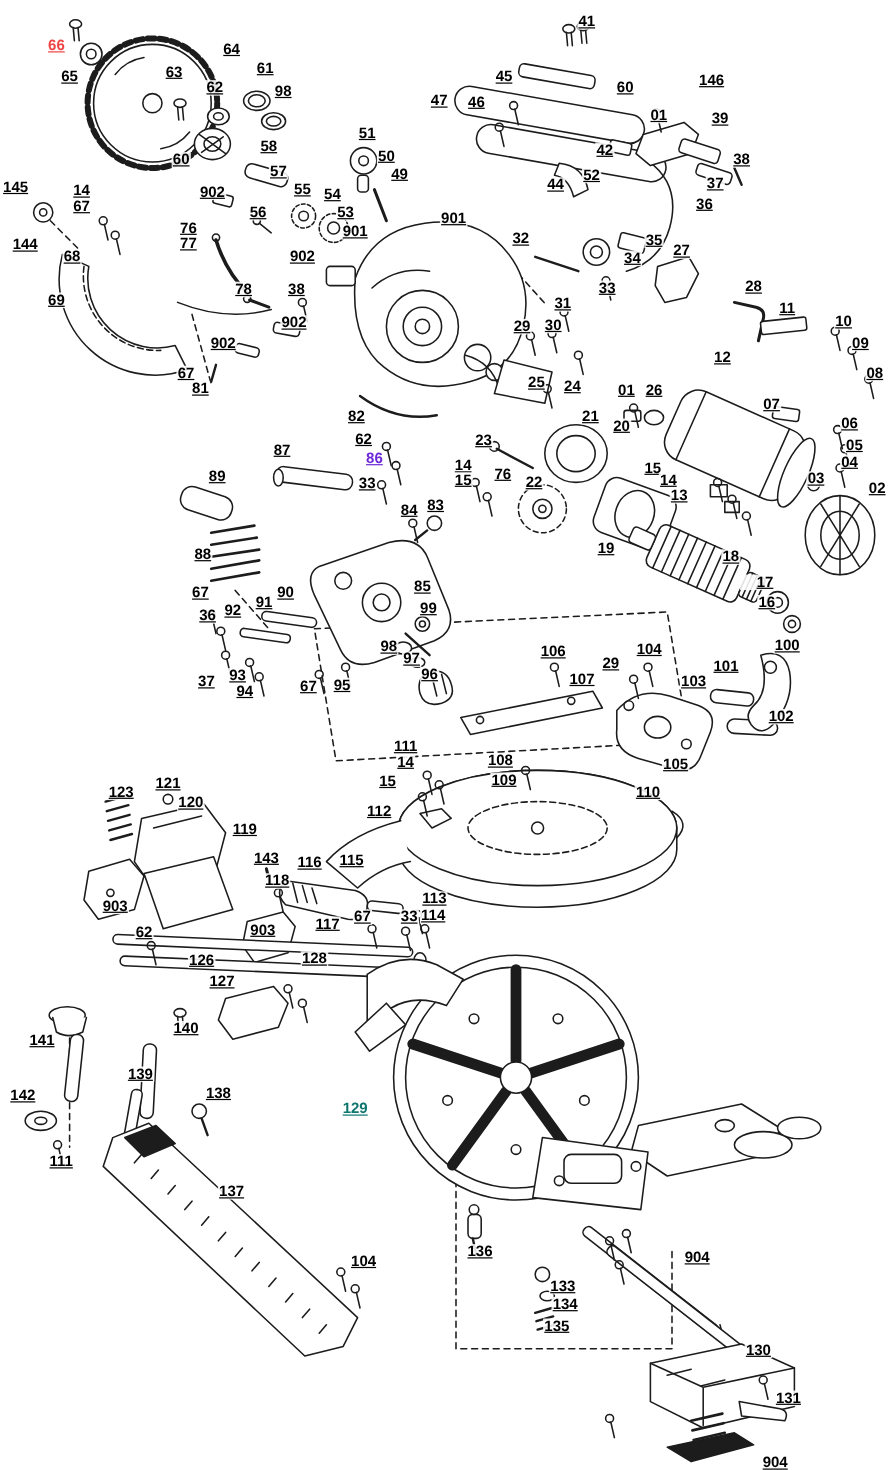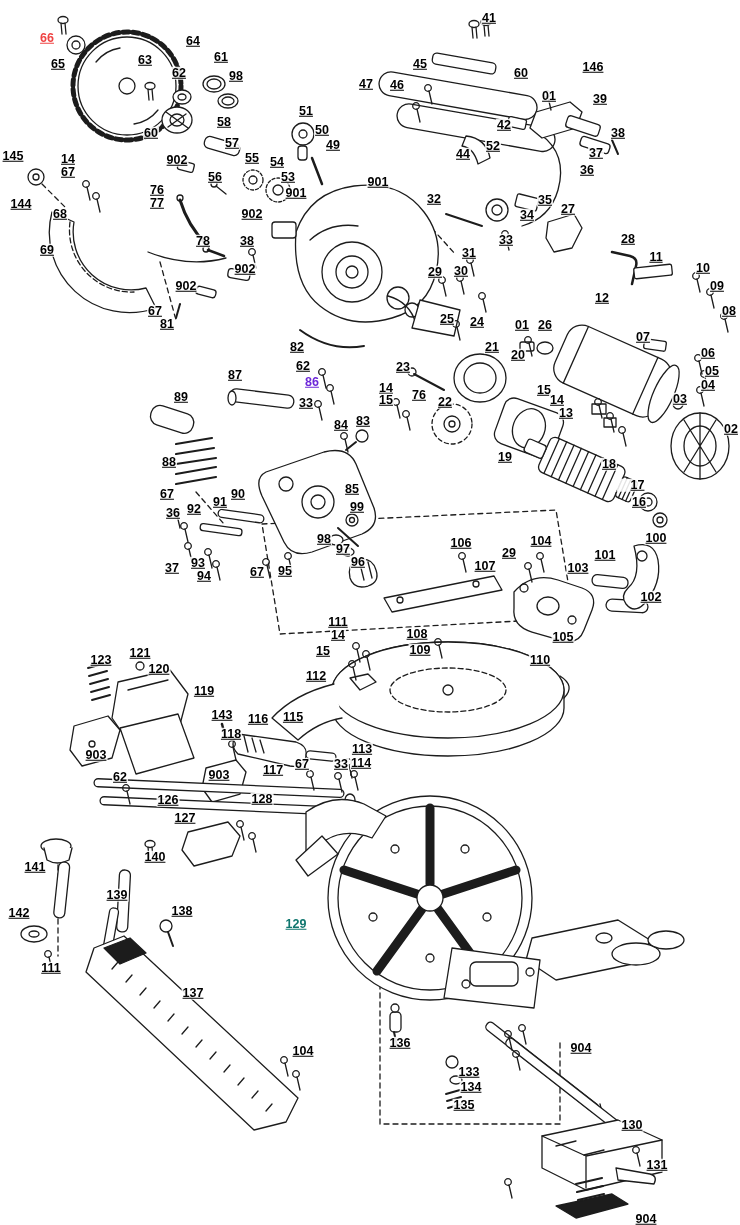--- a/index.html
+++ b/index.html
@@ -512,21 +512,21 @@
       <div class="part-label" style="left: 717px; top: 286px; color: rgb(0, 0, 0);">09</div>
       <div class="part-label" style="left: 729px; top: 311px; color: rgb(0, 0, 0);">08</div>
       <div class="part-label" style="left: 602px; top: 298px; color: rgb(0, 0, 0);">12</div>
       <div class="part-label" style="left: 545px; top: 325px; color: rgb(0, 0, 0);">26</div>
       <div class="part-label" style="left: 522px; top: 325px; color: rgb(0, 0, 0);">01</div>
       <div class="part-label" style="left: 643px; top: 337px; color: rgb(0, 0, 0);">07</div>
       <div class="part-label" style="left: 708px; top: 353px; color: rgb(0, 0, 0);">06</div>
       <div class="part-label" style="left: 712px; top: 371px; color: rgb(0, 0, 0);">05</div>
       <div class="part-label" style="left: 708px; top: 385px; color: rgb(0, 0, 0);">04</div>
       <div class="part-label" style="left: 680px; top: 399px; color: rgb(0, 0, 0);">03</div>
-      <div class="part-label" style="left: 731px; top: 429px; color: rgb(0, 0, 0);">02</div>
+      <div class="part-label" style="left: 731px; top: 407px; color: rgb(0, 0, 0);">02</div>
       <div class="part-label" style="left: 447px; top: 319px; color: rgb(0, 0, 0);">25</div>
       <div class="part-label" style="left: 492px; top: 347px; color: rgb(0, 0, 0);">21</div>
       <div class="part-label" style="left: 518px; top: 355px; color: rgb(0, 0, 0);">20</div>
       <div class="part-label" style="left: 403px; top: 367px; color: rgb(0, 0, 0);">23</div>
       <div class="part-label" style="left: 445px; top: 402px; color: rgb(0, 0, 0);">22</div>
       <div class="part-label" style="left: 297px; top: 347px; color: rgb(0, 0, 0);">82</div>
       <div class="part-label" style="left: 303px; top: 366px; color: rgb(0, 0, 0);">62</div>
       <div class="part-label" style="left: 312px; top: 382px; color: #6d28d9;">86</div>
       <div class="part-label" style="left: 306px; top: 403px; color: rgb(0, 0, 0);">33</div>
       <div class="part-label" style="left: 386px; top: 388px; color: rgb(0, 0, 0);">14</div>

